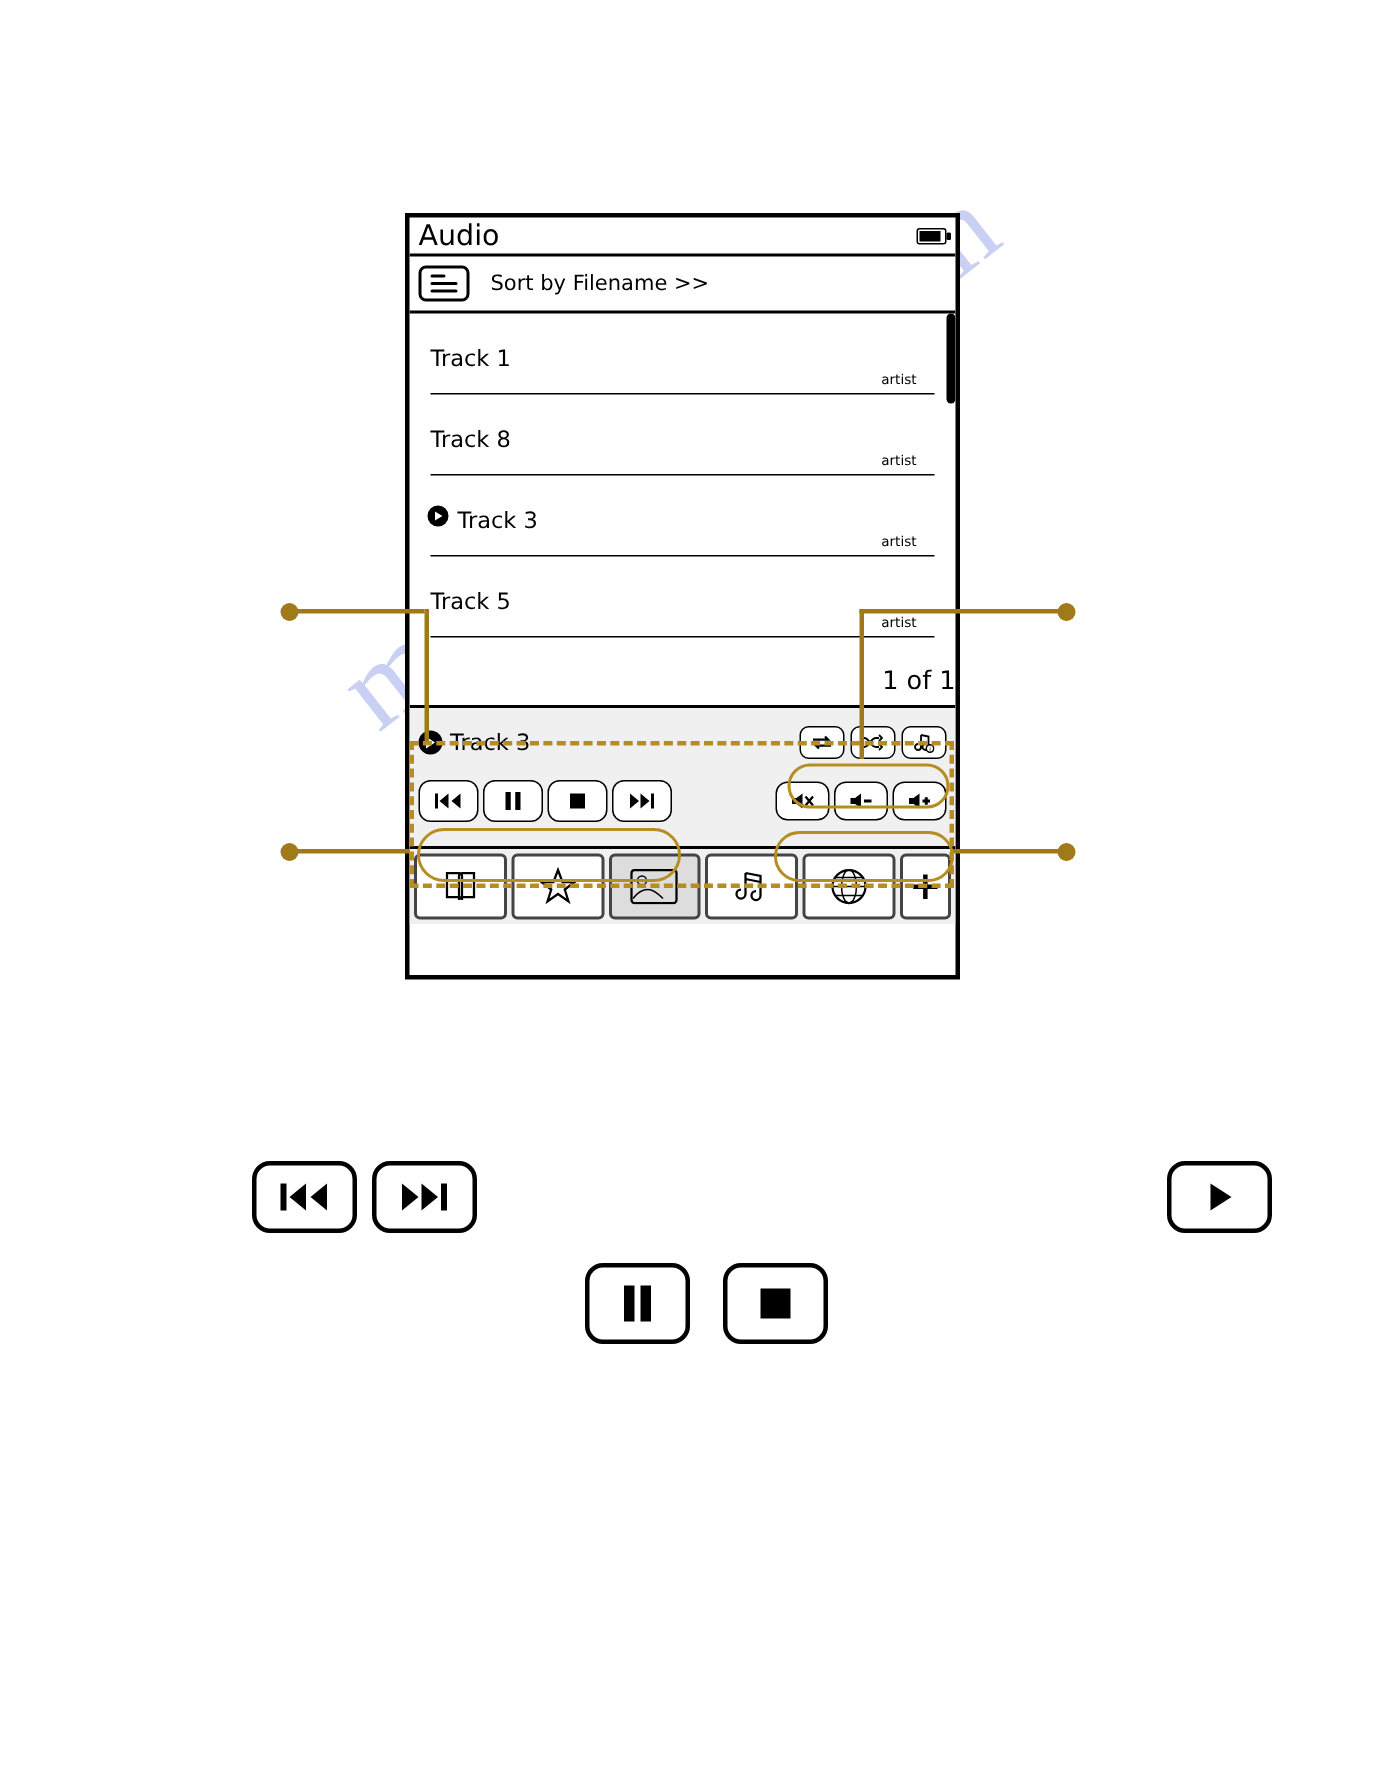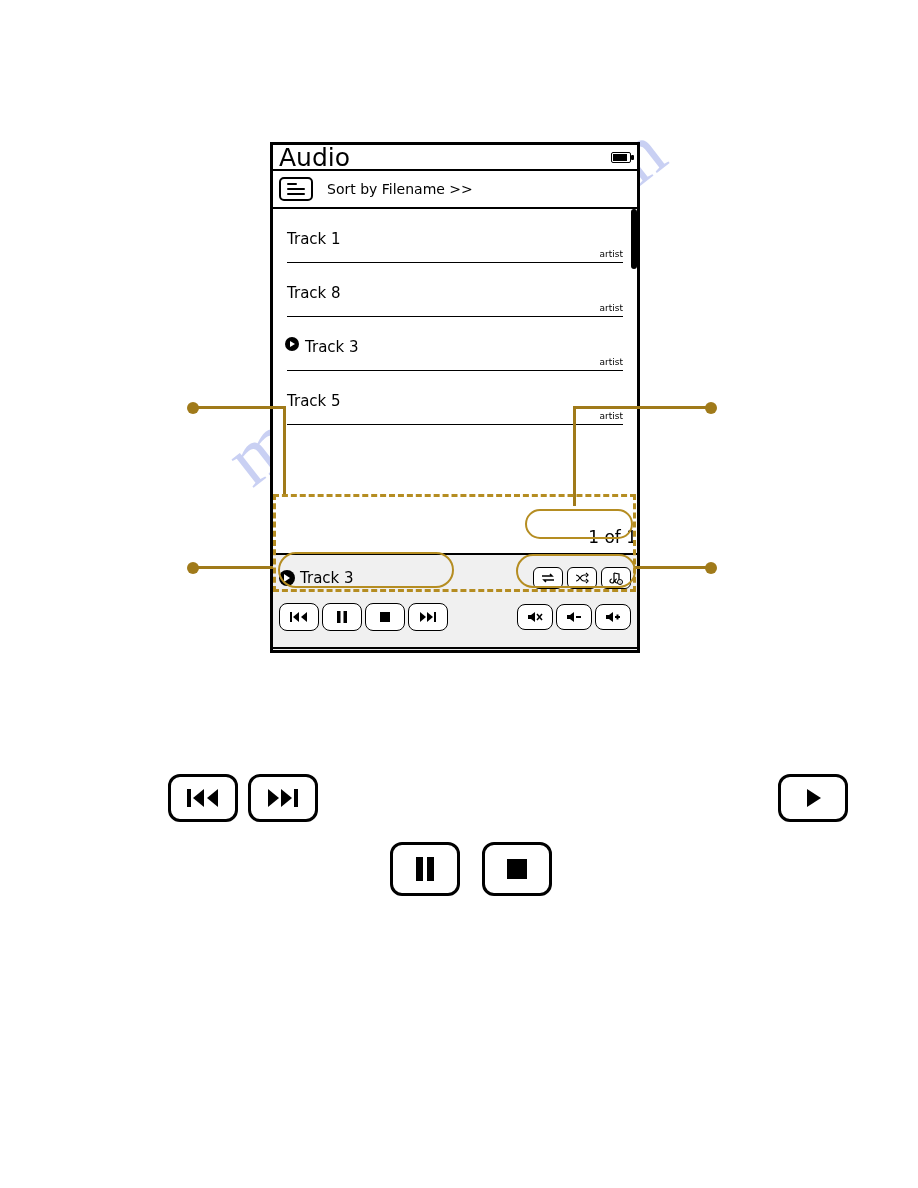--- a/index.html
+++ b/index.html
@@ -17,21 +17,21 @@
     width: 370px; height: 511px;
     border: 3px solid #000;
     background: #fff;
     overflow: hidden;
   }
   .titlebar {
     height: 26px;
     border-bottom: 2px solid #000;
     display: flex; align-items: center;
     padding: 0 6px;
-    font-size: 25px;
+    font-size: 19px;
   }
   .titlebar .spacer { flex: 1; }
   .battery {
     width: 20px; height: 11px;
     border: 1.5px solid #000;
     border-radius: 2px;
     position: relative;
   }
   .battery::after {
     content: "";
@@ -51,37 +51,37 @@
     width: 34px; height: 24px;
     border: 2px solid #000; border-radius: 5px;
     display: flex; flex-direction: column; justify-content: center; align-items: center;
     gap: 3px;
   }
   .list-btn .line { width: 18px; height: 2px; background: #000; border-radius: 1px; }
   .list-btn .line:first-child { width: 10px; margin-right: 8px; }
   .sort-label { font-size: 14px; }
 
   .tracklist {
-    height: 344px;
+    height: 261px;
     position: relative;
     padding: 10px 14px 0 14px;
   }
   .scrollbar {
     position: absolute; right: 0; top: 0;
     width: 6px; height: 60px; background: #000;
     border-radius: 3px;
   }
   .track-row {
     position: relative;
     height: 54px;
     padding-top: 10px;
   }
   .track-row .name { font-size: 15px; }
   .track-row .artist {
-    position: absolute; right: 0; bottom: 14px;
+    position: absolute; right: 12px; bottom: 14px;
     font-size: 9px;
   }
   .track-row .rule {
     position: absolute; left: 0; right: 0; bottom: 10px;
     border-top: 1.5px solid #000;
   }
   .now-play-dot {
     position: absolute; left: -2px; top: 10px;
     width: 14px; height: 14px; border-radius: 50%; background: #000;
   }

